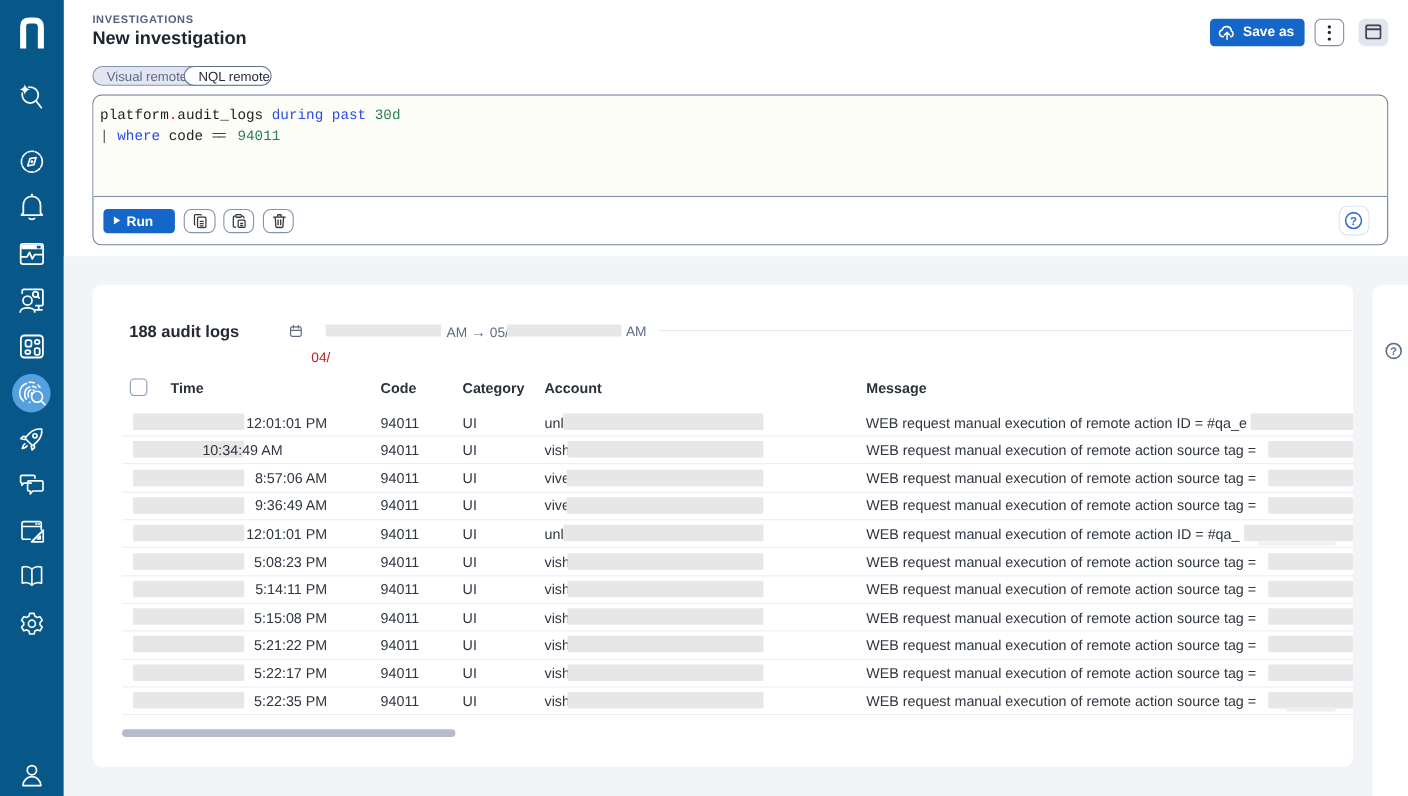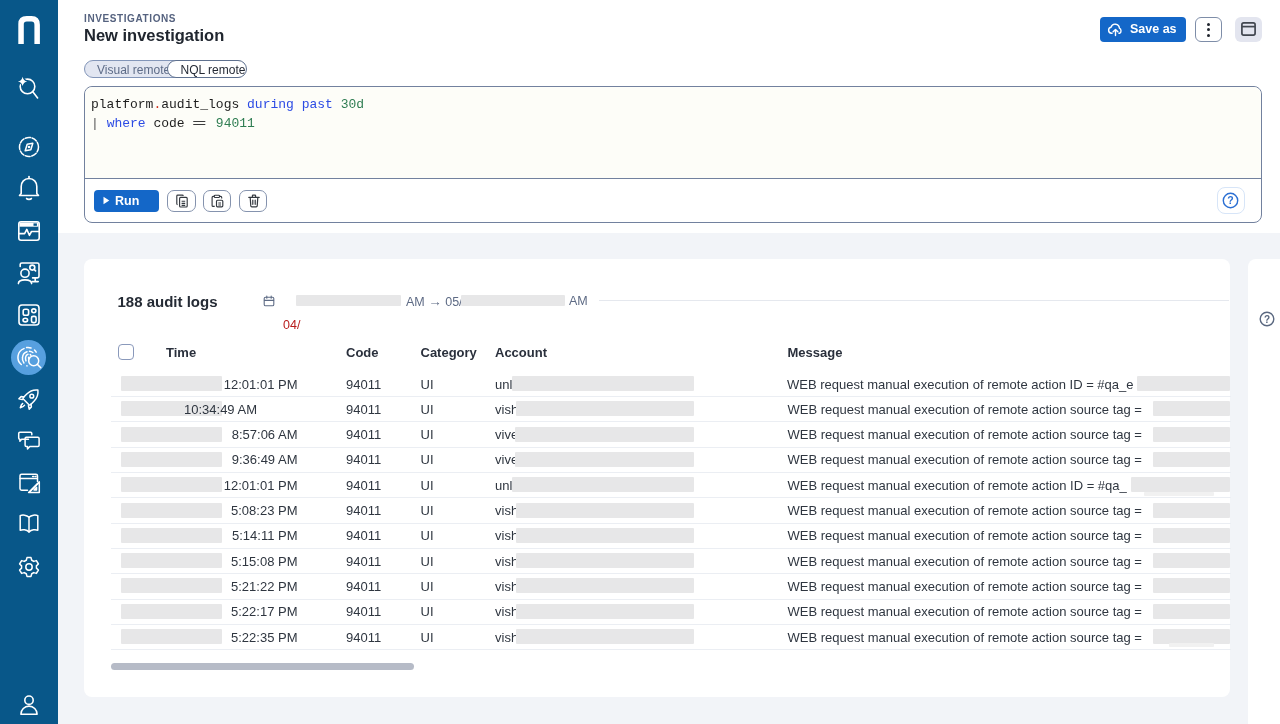--- a/index.html
+++ b/index.html
@@ -232,21 +232,21 @@
     </g>
   </svg>
   <div class="t" style="left:199px; top:34.5px; font-size:12.5px; color:#b91c1c;margin-top:24px;">04/</div>
   <div class="bar" style="left:212px; top:35.5px; width:105px; height:11.5px;"></div>
   <div class="t" style="left:322px; top:34.5px; font-size:12.5px; color:#5E6B85;">AM <span style="font-size:13.5px;">→</span> 05/</div>
   <div class="bar" style="left:377px; top:35.5px; width:104px; height:11.5px;"></div>
   <div class="t" style="left:485px; top:34.5px; font-size:12.5px; color:#5E6B85;">AM</div>
   <div class="abs" style="left:515px; top:40.5px; width:630px; height:1px; background:#E5E8EE;"></div>
 
   <div class="abs" style="left:33.5px; top:84.5px; width:16px; height:16px; border:1.5px solid #8A99BB; border-radius:4px;"></div>
-  <div class="t hdr" style="left:82px; top:86px;">Time</div>
+  <div class="t hdr" style="left:71px; top:86px;">Time</div>
   <div class="t hdr" style="left:262px; top:86px;">Code</div>
   <div class="t hdr" style="left:336.5px; top:86px;">Category</div>
   <div class="t hdr" style="left:411px; top:86px;">Account</div>
   <div class="t hdr" style="left:703.5px; top:86px;">Message</div>
   <div id="rows">
   <div class="bar" style="left:37px; top:117.0px; width:100.5px; height:15px;"></div>
   <div class="t cell" style="left:100px; top:117.5px; width:113.5px; text-align:right; white-space:nowrap;">12:01:01 PM</div>
   <div class="t cell" style="left:262px; top:117.5px;">94011</div>
   <div class="t cell" style="left:336.5px; top:117.5px;">UI</div>
   <div class="t cell" style="left:411px; top:117.5px;">unl</div>

